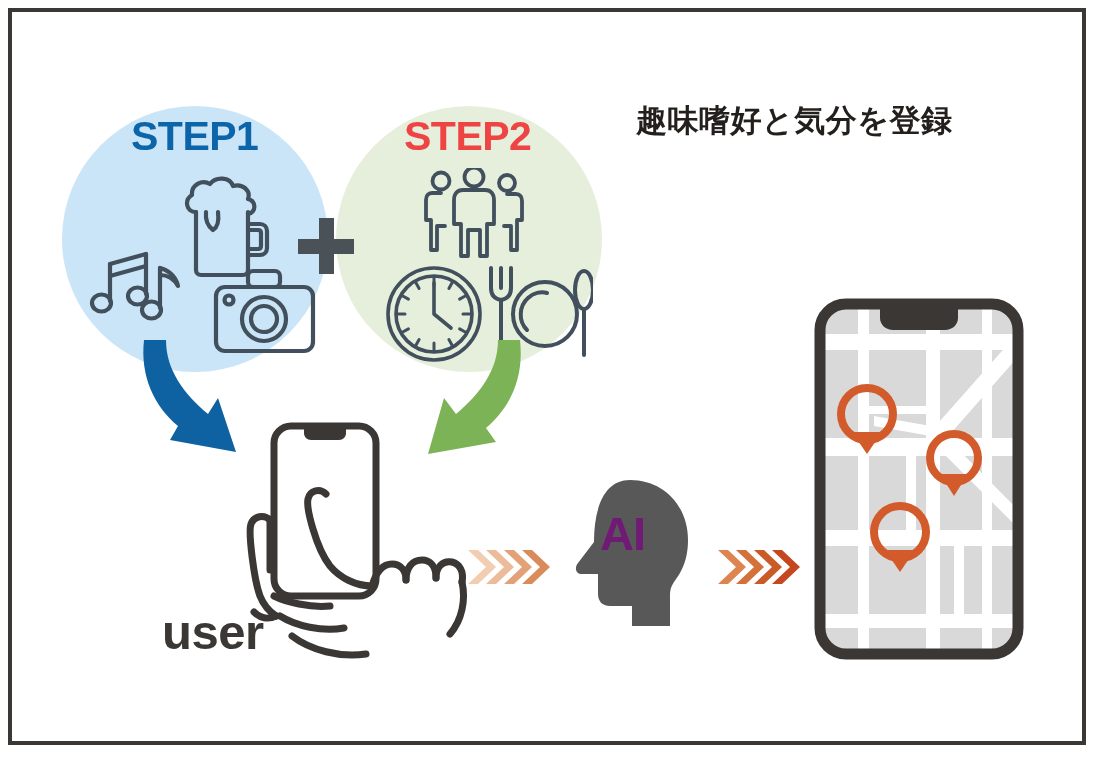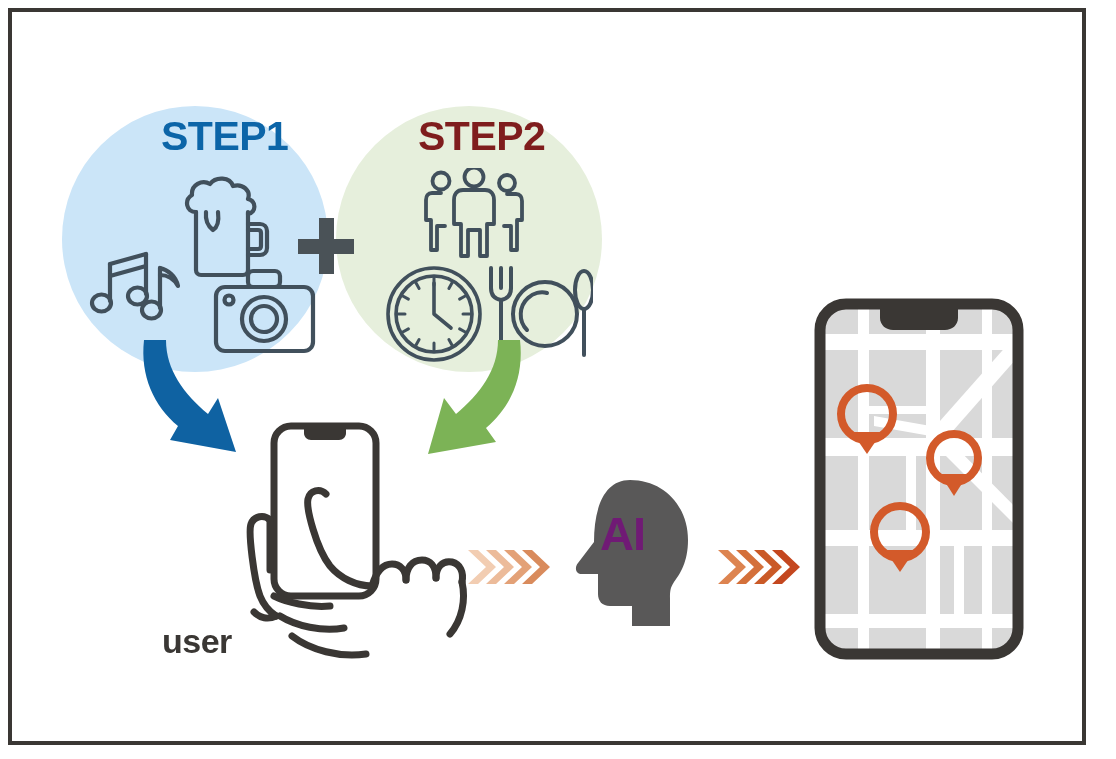--- a/index.html
+++ b/index.html
@@ -45,24 +45,23 @@
     width: 266px; height: 266px;
     background: #e6efdc;
   }
   .step-label {
     position: absolute;
     font-weight: bold;
     font-size: 41px;
     letter-spacing: -0.5px;
     line-height: 1;
     white-space: nowrap;
-    margin-left: 30px;
   }
   #step1-label { left: 131px; top: 116px; color: #0c65a8; }
-  #step2-label { left: 388px; top: 116px; color: #7f1d1d; }
+  #step2-label { left: 404px; top: 116px; color: #ef4444; }
 
   
   #plus-sign {
     position: absolute;
     left: 298px; top: 218px;
     width: 56px; height: 56px;
   }
   #plus-sign::before, #plus-sign::after {
     content: "";
     position: absolute;
@@ -75,26 +74,25 @@
   .icon-svg { position: absolute; }
 
   
   .arrow-svg { position: absolute; }
 
   
   #user-phone-group { position: absolute; left: 218px; top: 420px; width: 260px; height: 250px; }
   #user-label {
     position: absolute;
     left: 162px; top: 608px;
-    font-size: 34px;
+    font-size: 49px;
     font-weight: bold;
     color: #3a3734;
     letter-spacing: -0.5px;
     line-height: 1;
-    margin-top: 16px;
   }
 
   
   #ai-head-group { position: absolute; left: 560px; top: 478px; width: 140px; height: 150px; }
   #ai-text {
     position: absolute;
     left: 600px; top: 510px;
     font-size: 47px;
     font-weight: bold;
     color: #701a75;
@@ -223,20 +221,21 @@
       <path d="M42 68 C33 59 34 44 43 36 C48 31 56 29 62 31"></path>
 
       <path d="M99 93 L99 48"></path>
       <ellipse cx="99" cy="28" rx="9" ry="19"></ellipse>
     </g>
   </svg>
 
   <div id="plus-sign"></div>
 
   <div id="copy-block">
+    <div>趣味嗜好と気分を登録</div>
   </div>
 
   <svg class="arrow-svg" style="left:126px; top:336px;" width="180" height="130" viewBox="0 0 180 130">
     <path d="M18 4 C14 40 28 70 52 90 L44 104 L110 116 L92 62 L82 78 C58 58 40 34 40 4 Z" fill="#0f62a2"></path>
   </svg>
 
   <svg class="arrow-svg" style="left:400px; top:336px;" width="180" height="130" viewBox="0 0 180 130">
     <path d="M120 4 C124 40 112 70 86 92 L96 106 L28 118 L44 62 L56 78 C80 58 98 34 98 4 Z" fill="#7cb356"></path>
   </svg>
 

